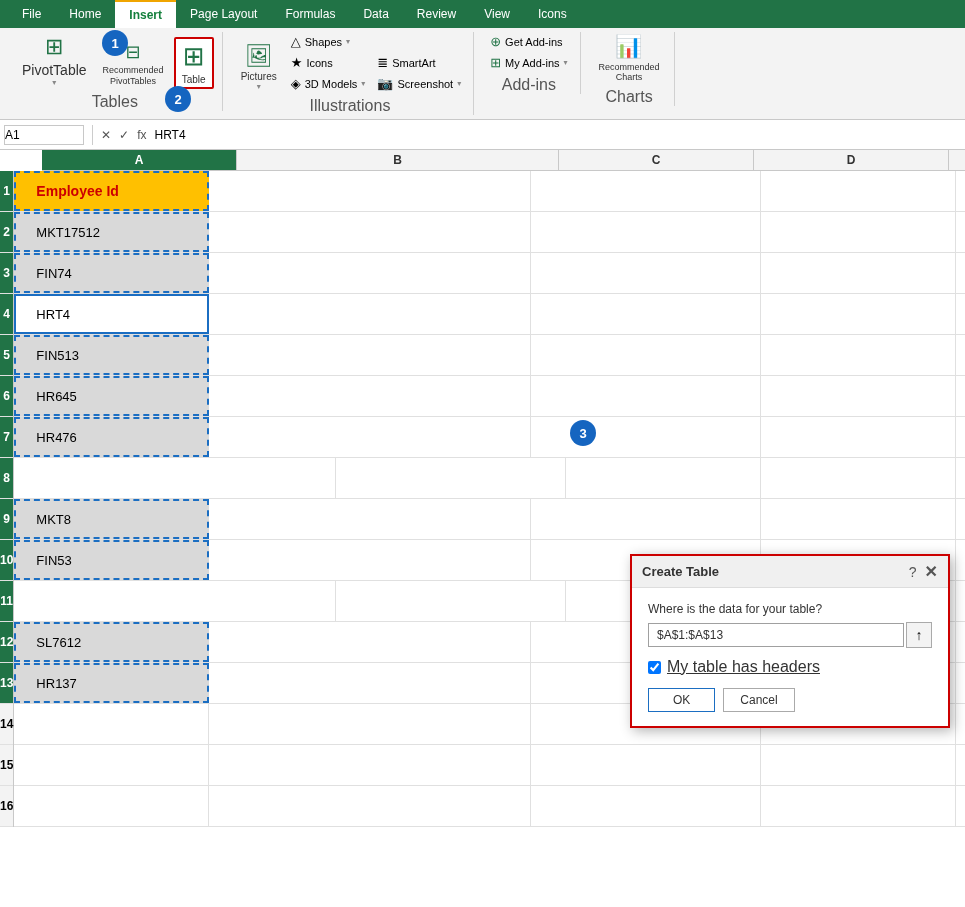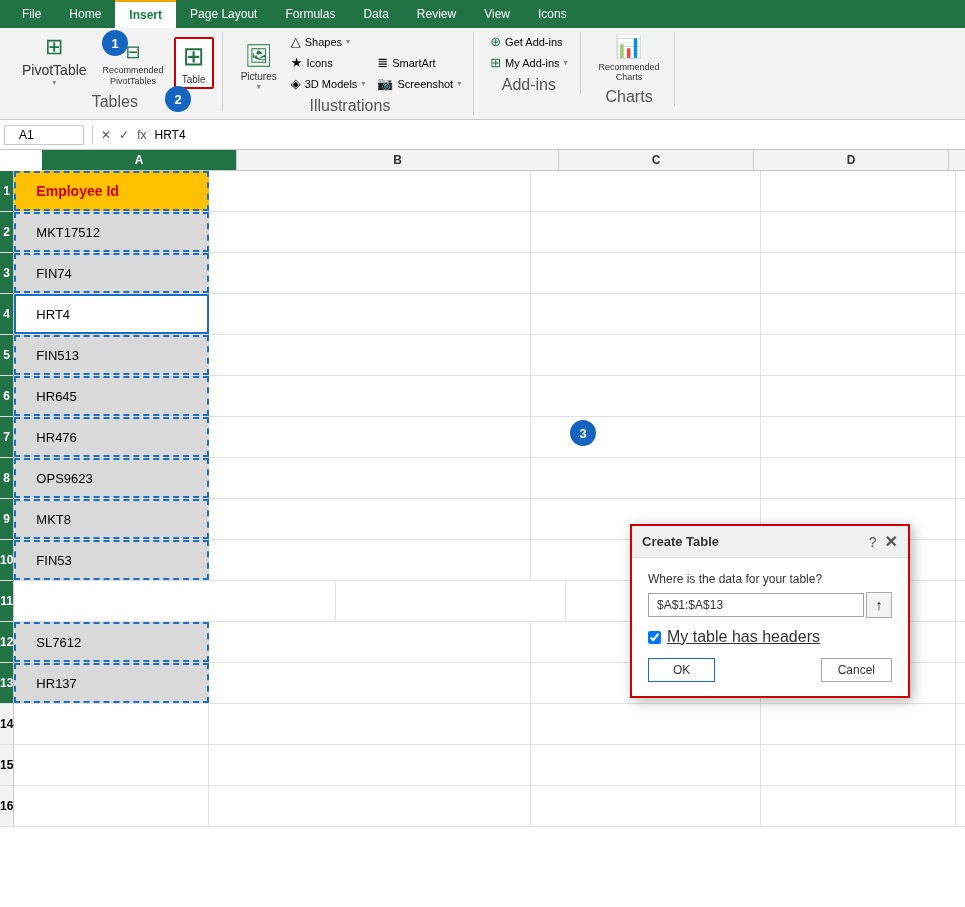--- a/index.html
+++ b/index.html
@@ -12,21 +12,21 @@
     .ribbon-group-items { display: flex; align-items: flex-end; gap: 4px; }
     .ribbon-group-label { font-size: 16px; color: #555; margin-top: 4px; text-align: center; }
     .ribbon-btn { display: flex; flex-direction: column; align-items: center; cursor: pointer; padding: 2px 6px; border-radius: 2px; min-width: 40px; }
     .ribbon-btn.active-btn { background: #fff; border: 2px solid #c00; }
     .ribbon-btn-icon { font-size: 22px; color: #217346; }
     .ribbon-btn-label { font-size: 10px; color: #333; margin-top: 2px; }
     .ribbon-small-btn { display: flex; flex-direction: column; align-items: center; cursor: pointer; padding: 2px 4px; border-radius: 2px; }
 
     
     .formula-bar { display: flex; align-items: center; border-bottom: 1px solid #c8c8c8; background: #fff; padding: 2px 4px; height: 30px; }
-    .cell-ref { width: 80px; border: 1px solid #c8c8c8; padding: 2px 14px; font-size: 12px; margin-right: 4px; }
+    .cell-ref { width: 80px; border: 1px solid #c8c8c8; padding: 2px 0; font-size: 12px; margin-right: 4px; }
     .formula-btn { background: none; border: none; cursor: pointer; font-size: 12px; color: #555; padding: 2px 4px; }
     .formula-input { flex: 1; border: none; outline: none; font-size: 12px; padding: 2px 4px; }
 
     
     .spreadsheet { display: flex; flex-direction: column; flex: 1; overflow: hidden; position: relative; }
     .col-headers { display: flex; background: #f3f3f3; border-bottom: 1px solid #c8c8c8; margin-left: 42px; }
     .col-header { width: 195px; min-width: 195px; border-right: 1px solid #c8c8c8; text-align: center; padding: 3px 0; font-size: 12px; color: #333; font-weight: 600; }
     .col-header.wide { width: 322px; min-width: 322px; }
     .col-header.active { background: #217346; color: #fff; }
     .spreadsheet-body { display: flex; overflow: hidden; }
@@ -36,35 +36,35 @@
     .grid { display: flex; flex-direction: column; flex: 1; }
     .grid-row { display: flex; height: 41px; border-bottom: 1px solid #e0e0e0; }
     .grid-cell { width: 195px; min-width: 195px; border-right: 1px solid #e0e0e0; padding: 4px 8px; font-size: 13px; display: flex; align-items: center; }
     .grid-cell.col-b { width: 322px; min-width: 322px; }
     .grid-cell.col-c { width: 230px; min-width: 230px; }
     .grid-cell.col-d { width: 195px; min-width: 195px; }
     .grid-cell.header-cell { background: #ffc000; font-weight: bold; color: #c00; font-size: 14px; border: 2px dashed #217346; }
     .grid-cell.gray-cell { background: #d9d9d9; }
     .grid-cell.white-cell { background: #fff; }
     .grid-cell.dashed-border { border: 2px dashed #1b6ec2; padding-left: 20px; }
-    .dialog { position: absolute; top: 374px; left: 630px; width: 280px; background: #fff; border: 2px solid #c00; box-shadow: 3px 3px 12px rgba(0,0,0,0.3); z-index: 100; }
+    .dialog { position: absolute; top: 404px; left: 630px; width: 320px; background: #fff; border: 2px solid #c00; box-shadow: 3px 3px 12px rgba(0,0,0,0.3); z-index: 100; }
     .dialog-title-bar { display: flex; align-items: center; justify-content: space-between; background: #f0f0f0; border-bottom: 1px solid #ddd; padding: 6px 10px; }
     .dialog-title { font-size: 13px; font-weight: 600; color: #333; }
     .dialog-controls { display: flex; gap: 8px; align-items: center; }
     .dialog-help { background: none; border: none; cursor: pointer; font-size: 14px; color: #555; }
     .dialog-close { background: none; border: none; cursor: pointer; font-size: 16px; color: #555; font-weight: bold; }
     .dialog-body { padding: 14px 16px; }
     .dialog-label { font-size: 12px; color: #333; margin-bottom: 6px; }
     .dialog-input-row { display: flex; align-items: center; gap: 2px; margin-bottom: 10px; }
     .dialog-input { flex: 1; border: 1px solid #a0a0a0; padding: 4px 8px; font-size: 12px; color: #333; }
     .dialog-range-btn { width: 26px; height: 26px; background: #f3f3f3; border: 1px solid #aaa; cursor: pointer; display: flex; align-items: center; justify-content: center; font-size: 14px; }
     .dialog-checkbox-row { display: flex; align-items: center; gap: 6px; margin-bottom: 12px; }
     .dialog-checkbox { width: 13px; height: 13px; }
     .dialog-checkbox-label { font-size: 16px; color: #333; text-decoration: underline; }
-    .dialog-footer { display: flex; justify-content: space-between; gap: 8px; }
+    .dialog-footer { display: flex; justify-content: flex-start; gap: 8px; }
     .dialog-ok-btn { background: #fff; border: 1px solid #1b6ec2; color: #333; padding: 4px 24px; cursor: pointer; font-size: 12px; }
     .dialog-cancel-btn { background: #fff; border: 1px solid #aaa; color: #333; padding: 4px 16px; cursor: pointer; font-size: 12px; }
 
     
     .badge { display: inline-flex; align-items: center; justify-content: center; width: 26px; height: 26px; border-radius: 50%; background: #1565c0; color: #fff; font-size: 13px; font-weight: bold; position: absolute; z-index: 50; }
 
     
     .top-area { display: flex; flex-direction: column; }
   </style>
 </head>
@@ -267,21 +267,20 @@
 
       <div class="grid-row">
         <div class="grid-cell gray-cell dashed-border">HR476</div>
         <div class="grid-cell col-b"></div>
         <div class="grid-cell col-c"></div>
         <div class="grid-cell col-d"></div>
         <div class="grid-cell"></div>
       </div>
 
       <div class="grid-row">
-        <div class="grid-cell gray-cell dashed-border">OPS9623</div>
         <div class="grid-cell col-b"></div>
         <div class="grid-cell col-c"></div>
         <div class="grid-cell col-d"></div>
         <div class="grid-cell"></div>
       </div>
 
       <div class="grid-row">
         <div class="grid-cell gray-cell dashed-border">MKT8</div>
         <div class="grid-cell col-b"></div>
         <div class="grid-cell col-c"></div>

